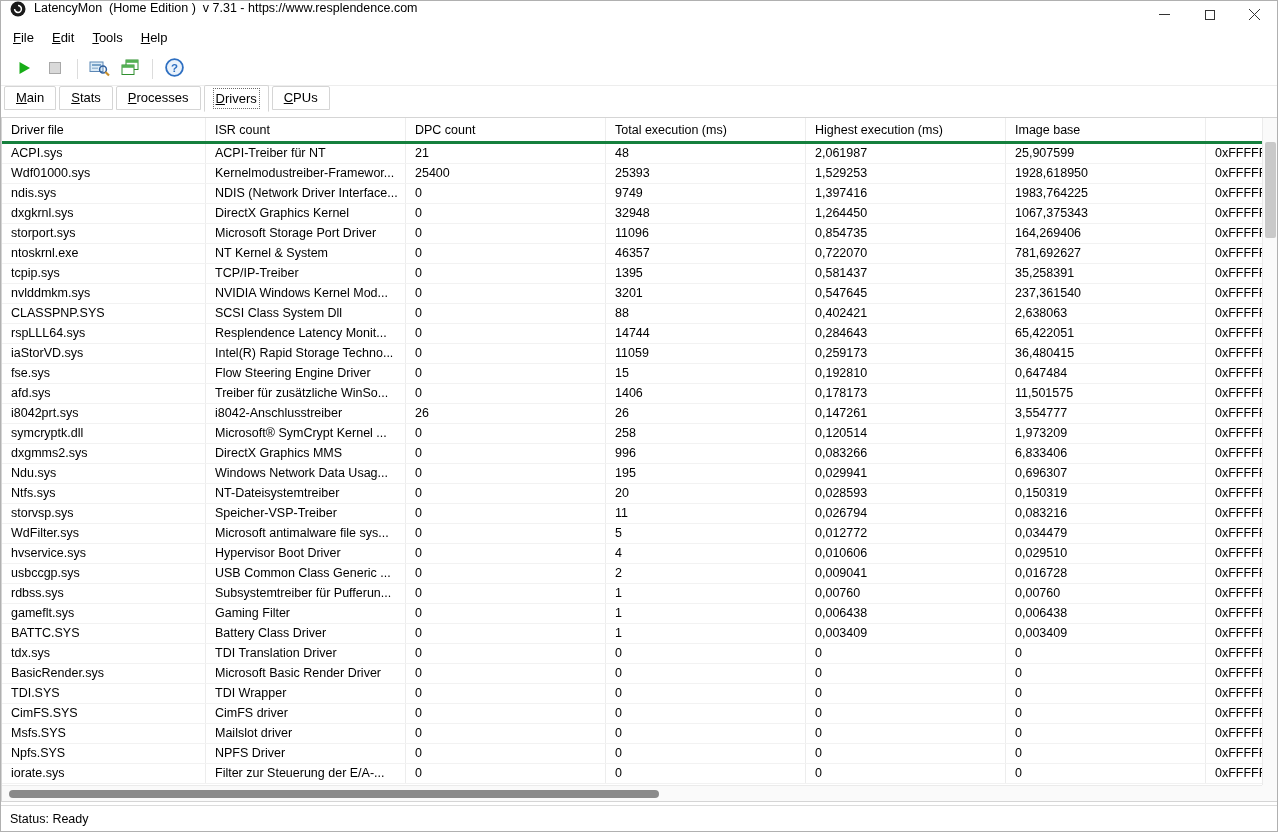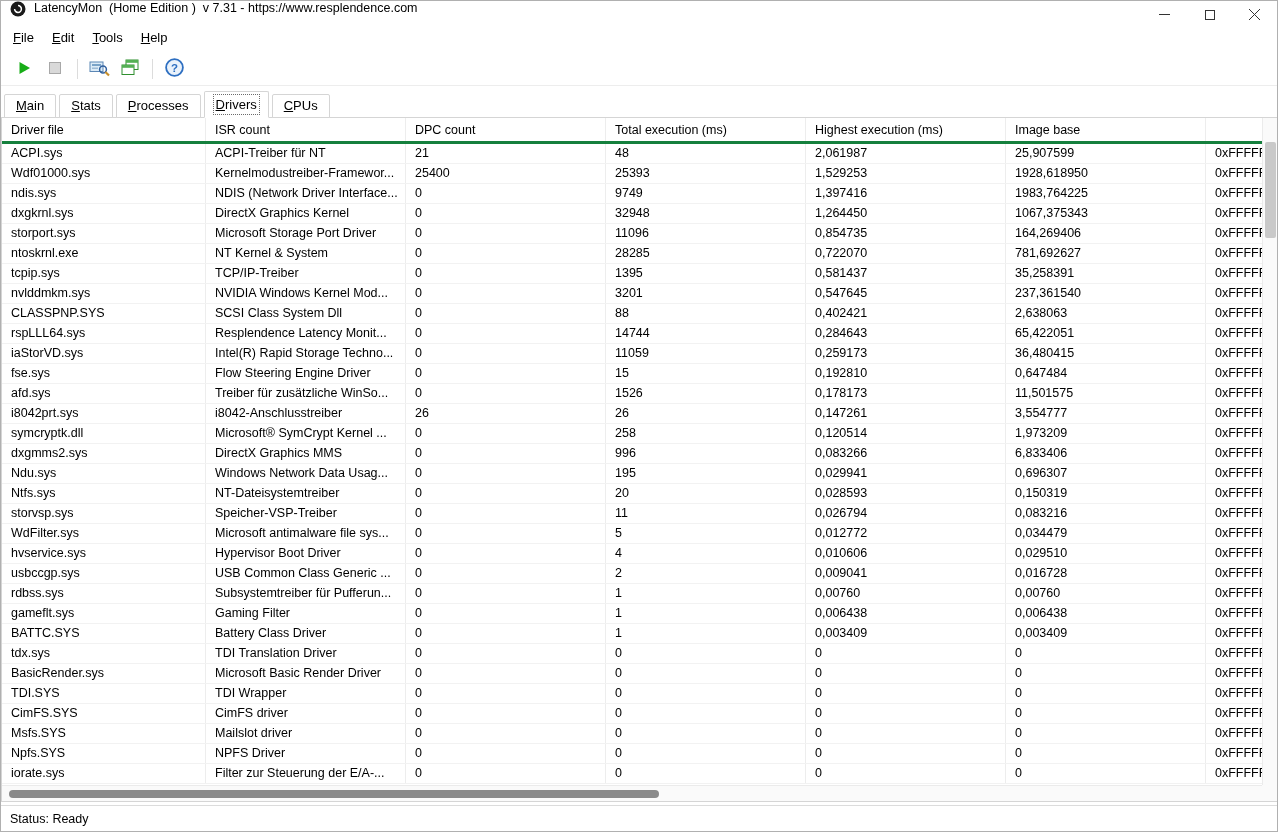--- a/index.html
+++ b/index.html
@@ -18,21 +18,21 @@
   .menubar { height:25px; display:flex; align-items:flex-start; padding-left:3px; background:#fff; }
   .menu-item { padding:2px 9px; cursor:default; }
   .menu-item u { text-decoration:underline; }
 
   
   .toolbar { height:33px; display:flex; align-items:center; padding-left:10px; background:#fff; border-bottom:1px solid #ededed; }
   .tool-btn { width:26px; height:26px; display:flex; align-items:center; justify-content:center; border:1px solid transparent; background:transparent; margin-right:5px; }
   .tool-sep { width:1px; height:20px; background:#dcdcdc; margin:0 8px 0 4px; }
 
   
-  .tabbar { height:32px; display:flex; align-items:flex-end; padding:4px 0 0 3px; border-bottom:1px solid #d5d5d5; background:#fff; }
+  .tabbar { height:32px; display:flex; align-items:center; padding:4px 0 12px 3px; border-bottom:1px solid #d5d5d5; background:#fff; }
   .tab { border:1px solid #d5d5d5; border-radius:2px 2px 0 0; background:#fff; padding:3px 11px 4px; margin-right:3px; margin-bottom:-1px; font-size:13px; position:relative; cursor:default; }
   .tab u { text-decoration:underline; }
   .tab.active { padding-top:5px; padding-bottom:5px; border-bottom:1px solid #fff; z-index:2; }
   .tab.active .tab-label { outline:1px dotted #6b6b6b; outline-offset:2px; }
 
   
   .panel { position:absolute; left:0; top:117px; width:1278px; height:684px; border:1px solid #d5d5d5; border-top:none; background:#fff; overflow:hidden; }
   .thead { display:grid; grid-template-columns:204px 200px 200px 200px 200px 200px 1fr; height:26px; border-bottom:3px solid #15803d; }
   .tcell { padding:0 0 0 9px; white-space:nowrap; overflow:hidden; border-right:1px solid #ededed; }
   .th { line-height:25px; font-size:12.5px; }
@@ -196,21 +196,21 @@
           <div class="tcell">0</div>
           <div class="tcell">11096</div>
           <div class="tcell">0,854735</div>
           <div class="tcell">164,269406</div>
           <div class="tcell">0xFFFFF8</div>
         </div>
         <div class="trow">
           <div class="tcell">ntoskrnl.exe</div>
           <div class="tcell">NT Kernel &amp; System</div>
           <div class="tcell">0</div>
-          <div class="tcell">28285</div>
+          <div class="tcell">46357</div>
           <div class="tcell">0,722070</div>
           <div class="tcell">781,692627</div>
           <div class="tcell">0xFFFFF8</div>
         </div>
         <div class="trow">
           <div class="tcell">tcpip.sys</div>
           <div class="tcell">TCP/IP-Treiber</div>
           <div class="tcell">0</div>
           <div class="tcell">1395</div>
           <div class="tcell">0,581437</div>
@@ -259,21 +259,21 @@
           <div class="tcell">0</div>
           <div class="tcell">15</div>
           <div class="tcell">0,192810</div>
           <div class="tcell">0,647484</div>
           <div class="tcell">0xFFFFF8</div>
         </div>
         <div class="trow">
           <div class="tcell">afd.sys</div>
           <div class="tcell">Treiber für zusätzliche WinSo...</div>
           <div class="tcell">0</div>
-          <div class="tcell">1526</div>
+          <div class="tcell">1406</div>
           <div class="tcell">0,178173</div>
           <div class="tcell">11,501575</div>
           <div class="tcell">0xFFFFF8</div>
         </div>
         <div class="trow">
           <div class="tcell">i8042prt.sys</div>
           <div class="tcell">i8042-Anschlusstreiber</div>
           <div class="tcell">26</div>
           <div class="tcell">26</div>
           <div class="tcell">0,147261</div>

